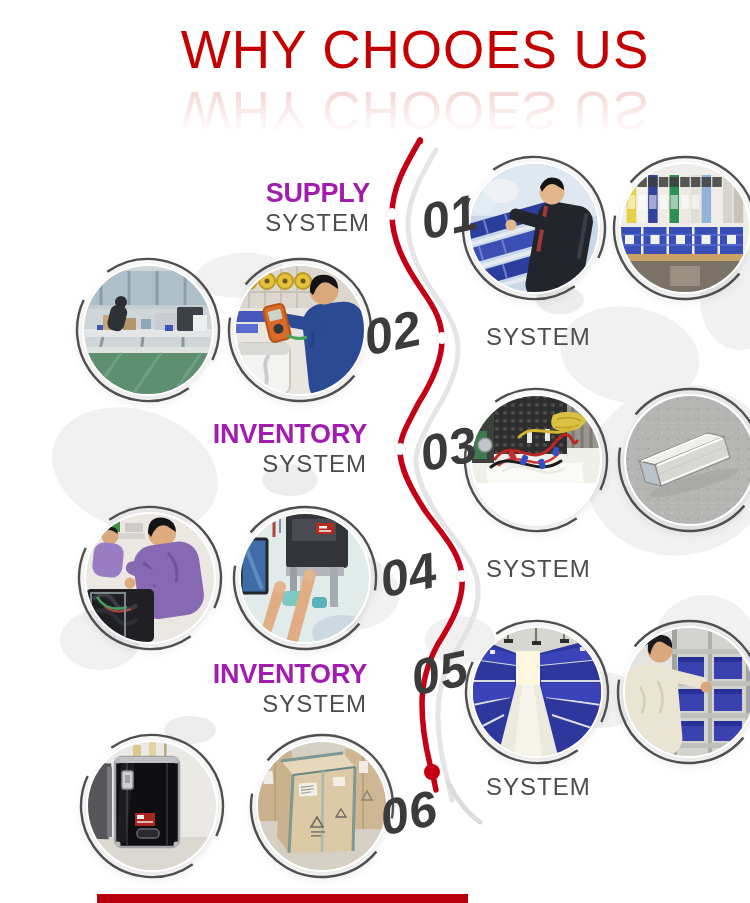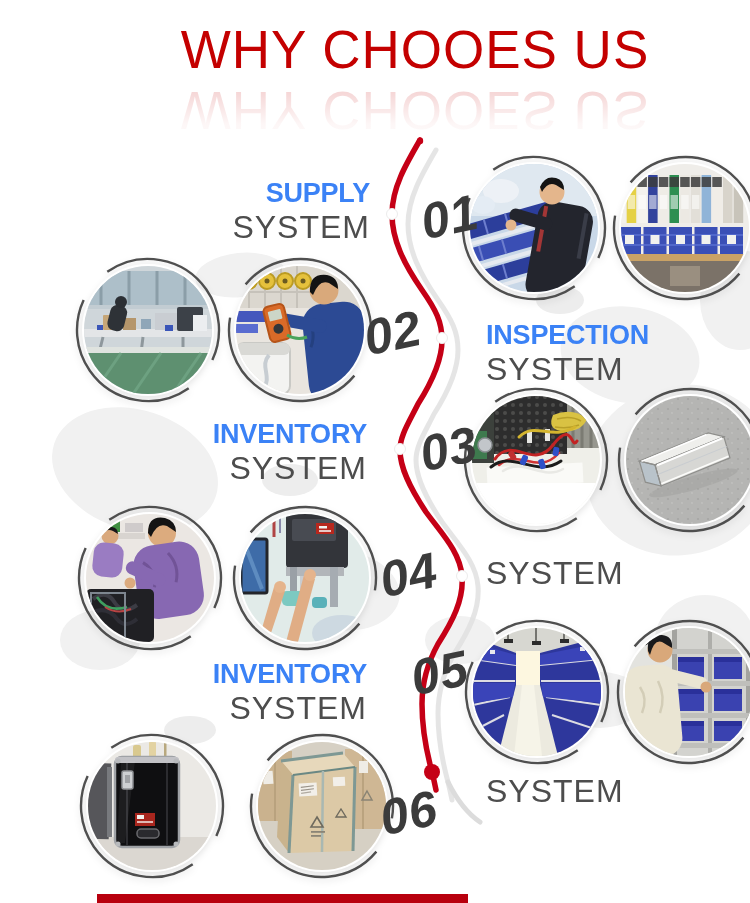--- a/index.html
+++ b/index.html
@@ -12,22 +12,22 @@
          font-size:53px;font-weight:400;color:#c40000;letter-spacing:1px;line-height:1.05;
          transform:scaleY(-1);opacity:.34;filter:blur(.4px);}
   .reflect-fade{position:absolute;left:0;top:84px;width:100%;height:72px;
          background:linear-gradient(to bottom,rgba(255,255,255,.45) 0%,rgba(255,255,255,.9) 55%,#ffffff 95%);}
   
   .num{position:absolute;font-size:50px;font-weight:bold;font-style:italic;color:#3b3b3b;
        transform:rotate(-12deg);letter-spacing:1px;line-height:1;}
   
   .lbl{position:absolute;line-height:1.02;}
   .lbl.right{text-align:right;}
-  .lbl .l1{font-size:27px;font-weight:bold;color:#3b82f6;letter-spacing:-0.2px;text-align:right;}
-  .lbl .l2{font-size:32px;font-weight:400;color:#4d4d4d;letter-spacing:1px;margin-top:3px;}
+  .lbl .l1{font-size:27px;font-weight:bold;color:#a21caf;letter-spacing:-0.2px;text-align:right;}
+  .lbl .l2{font-size:24px;font-weight:400;color:#4d4d4d;letter-spacing:1px;margin-top:3px;}
   
   .pc{position:absolute;width:150px;height:150px;}
   .pc svg{display:block;filter:drop-shadow(0 3px 3px rgba(0,0,0,.10));}
   .curve-layer{position:absolute;left:0;top:0;z-index:1;}
   .pc{z-index:2;} .num,.lbl{z-index:3;}
   .map-layer{position:absolute;left:0;top:0;z-index:0;}
   .bottom-bar{position:absolute;left:57px;top:894px;width:371px;height:9px;background:#b8000e;z-index:3;}
 </style>
 </head>
 <body>
@@ -184,21 +184,20 @@
           </g>
         </g>
         <rect x="11" y="101" width="128" height="7" fill="#caa265"></rect>
         <rect x="11" y="108" width="128" height="31" fill="#7b7268"></rect>
         <rect x="60" y="113" width="30" height="20" fill="#9a8f80"></rect>
       </g>
     </svg>
   </div>
 
   <div class="lbl" style="left:446px;top:322px">
-    <div class="l1">INSPECTION</div>
     <div class="l2">SYSTEM</div>
   </div>
   <div class="num" style="left:324px;top:308px">02</div>
 
   <div class="pc" style="left:33px;top:255px">
     <svg width="150" height="150" viewBox="0 0 150 150">
       <circle cx="75" cy="75" r="71" fill="none" stroke="#4f4f4f" stroke-width="2.4" pathLength="360" stroke-dasharray="150 30 150 30" transform="rotate(55 75 75)"></circle>
       <circle cx="75" cy="75" r="66" fill="#ffffff"></circle>
       <clipPath id="cp3">
           <circle cx="75" cy="75" r="64"></circle>

